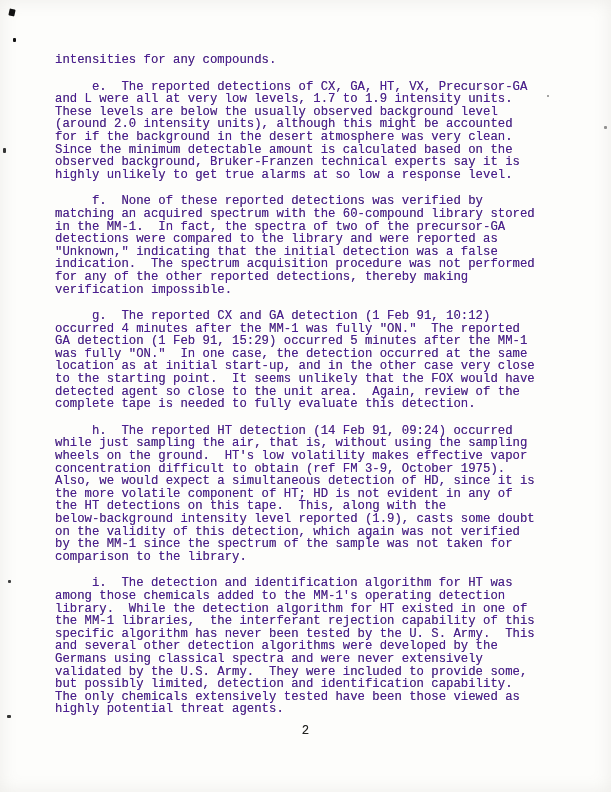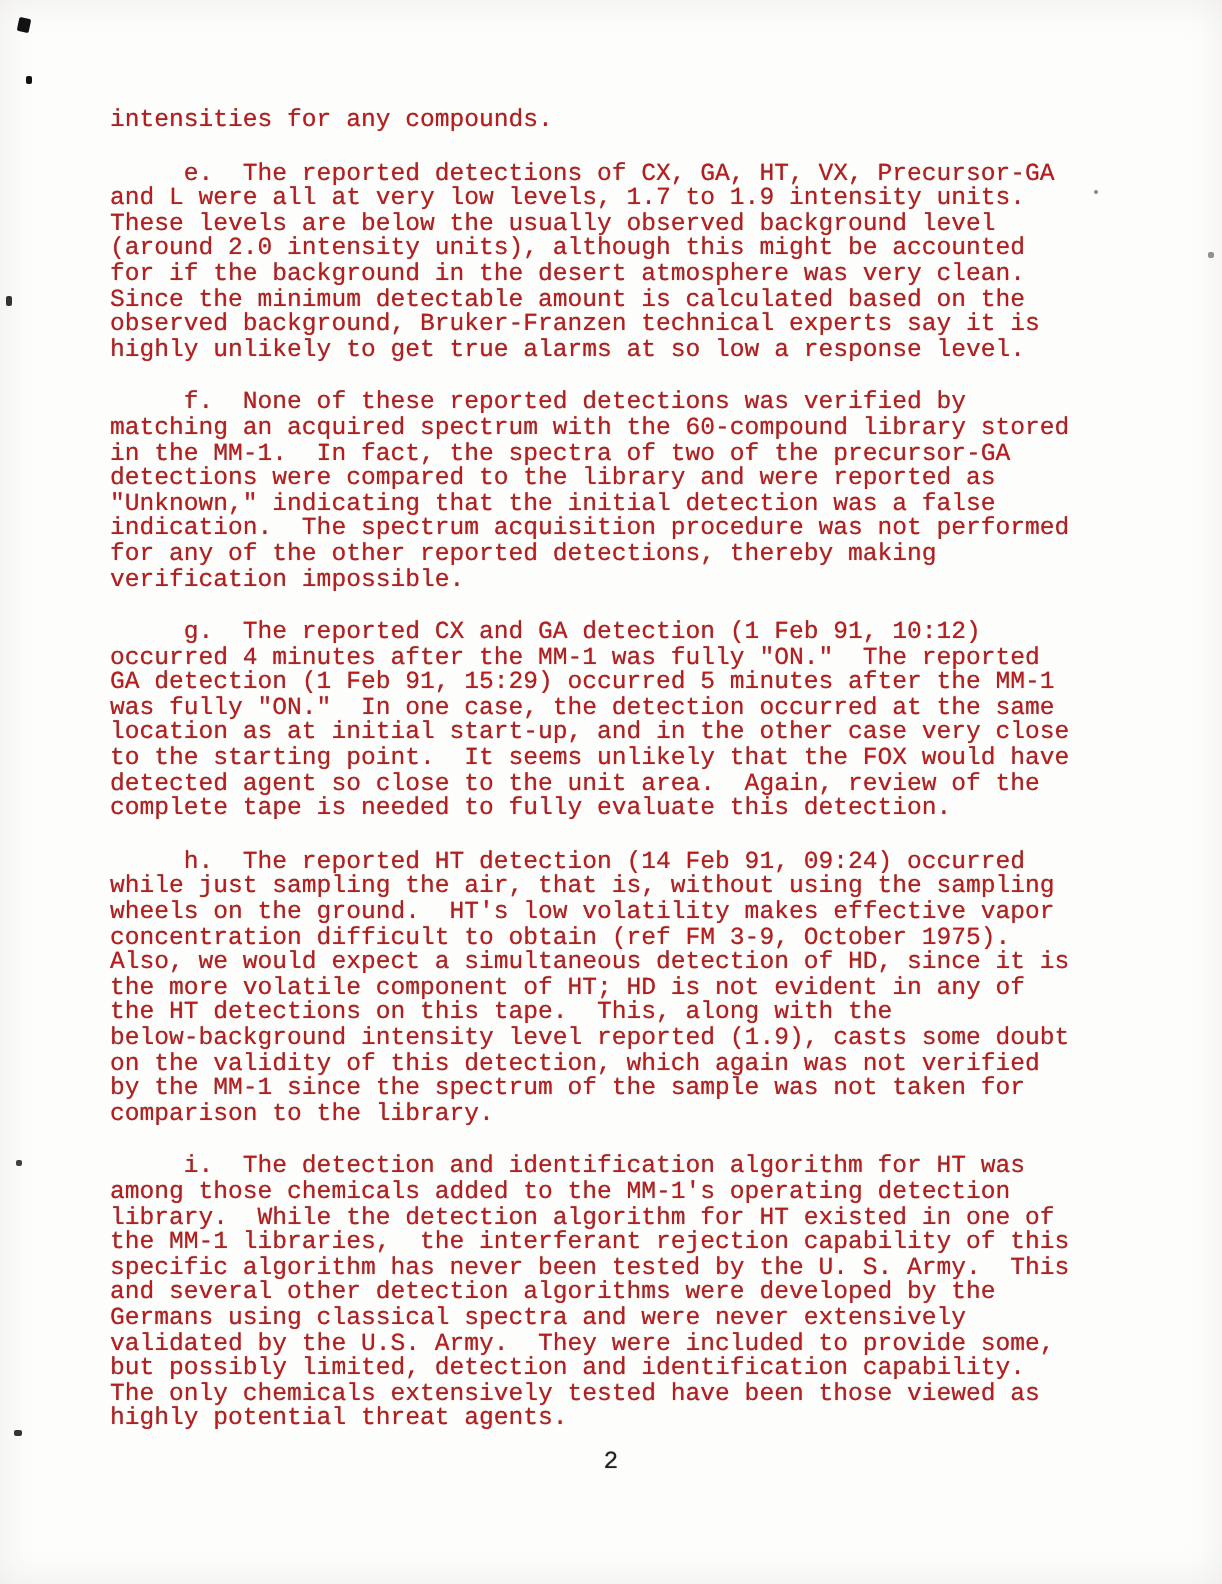--- a/index.html
+++ b/index.html
@@ -15,21 +15,21 @@
       background: #fdfdfb;
       overflow: hidden;
       box-shadow: inset 0 0 18px rgba(120,115,105,0.12);
       font-family: "Liberation Mono", "DejaVu Sans Mono", monospace;
     }
     .content {
       position: absolute;
       left: 55px;
       top: 54px;
       width: 520px;
-      color: #b91c1c;
+      color: #4c1d95;
       text-shadow: 0 0 0.5px rgba(20,20,20,0.55);
     }
     pre.para {
       margin: 0 0 14px 0;
       padding: 0;
       font-family: "Liberation Mono", "DejaVu Sans Mono", monospace;
       font-size: 12.3px;
       line-height: 12.6px;
       white-space: pre;
     }

